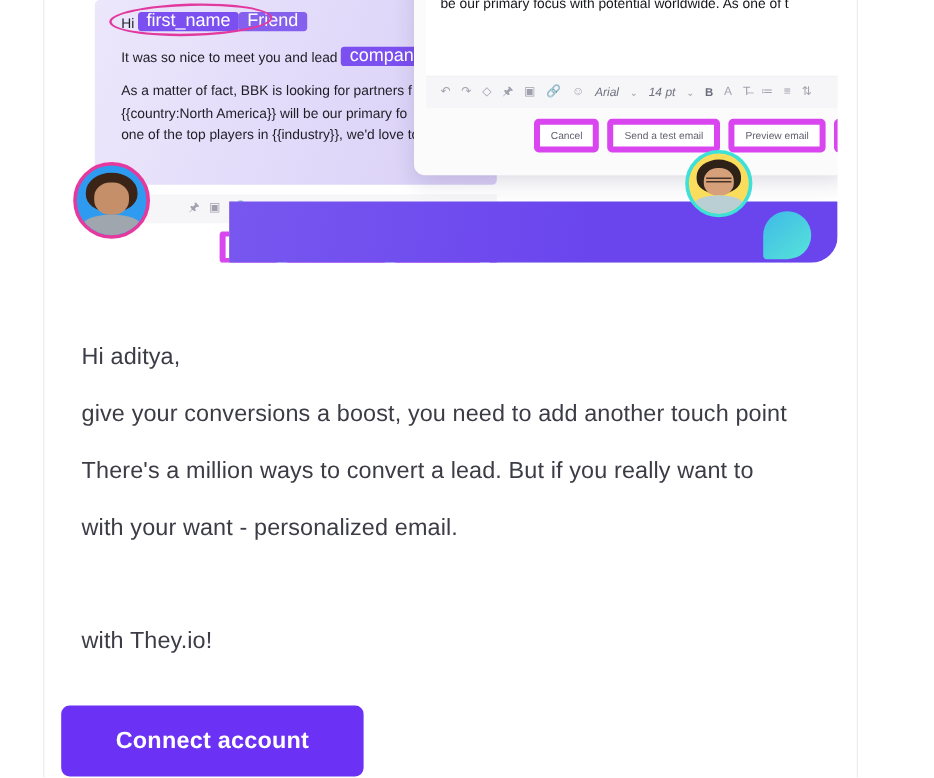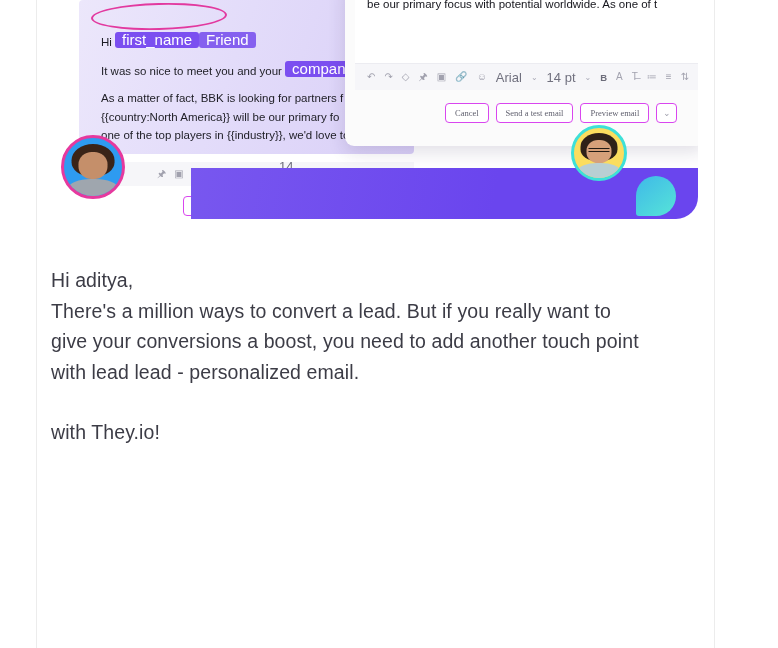--- a/index.html
+++ b/index.html
@@ -67,21 +67,21 @@
   .token {
     display: inline-block;
     background: #7b4ff0;
     color: #ffffff;
     border-radius: 3px;
     padding: 1px 7px 2px 7px;
     font-size: 15px;
     line-height: 13px;
     vertical-align: 1px;
   }
-  .token.pale { background: #8560ef; margin-top: 22px; }
+  .token.pale { background: #8560ef; }
   .token-group { display: inline-block; }
 
   
   .annotate-ellipse {
     position: absolute;
     left: 38px;
     top: 3px;
     width: 136px;
     height: 27px;
     border: 2.2px solid #e2399f;
@@ -163,39 +163,38 @@
     height: 26px;
     display: flex;
     align-items: center;
     gap: 6px;
     padding-left: 104px;
     overflow: hidden;
   }
 
   .pillbtn {
     background: #ffffff;
-    border: 1px solid #d946ef;
+    border: 5px solid #d946ef;
     border-radius: 4px;
     color: #61616f;
     font-size: 8.5px;
     padding: 5px 9px;
     white-space: nowrap;
     line-height: 1;
-    font-family: Liberation Serif, serif;
   }
   .pillbtn.sm { font-size: 7.5px; padding: 5px 8px; }
   .pillbtn.caret { padding: 5px 6px; color: #9a9aa8; }
   .pillbtn.primary {
     background: #6f4ef0;
     border-color: #6f4ef0;
     color: #ffffff;
   }
 
   .tb-icon { opacity: .8; font-size: 10px; line-height: 1; }
-  .tb-sel { font-size: 13px; color: #70707e; }
+  .tb-sel { font-size: 10px; color: #70707e; font-style: italic; }
   .tb-caret { font-size: 8px; color: #a9a9b6; }
   .tb-b { font-weight: bold; font-size: 9.5px; color: #6c6c7a; }
 
   
   .hero-banner {
     position: absolute;
     left: 138px;
     top: 168px;
     width: 507px;
     height: 51px;
@@ -296,21 +295,21 @@
   .copy {
     position: absolute;
     left: 14px;      
     top: 265px;
     width: 650px;
     font-size: 19.5px;
     line-height: 30.5px;
     color: #3c3c46;
     letter-spacing: .1px;
   }
-  .copy p { margin: 0; }
+  .copy p { margin: 17px; }
   .copy .spacer { height: 30px; }
 
   
   .cta {
     position: absolute;
     left: 14px;      
     top: 588px;
     width: 252px;
     height: 59px;
     background: #6b31f5;
@@ -341,21 +340,21 @@
       <div class="hero-backpanel">
         <div class="hero-backpanel-inner">
           <div class="bp-line">
             <span>Hi</span>
             <span class="token-group">
               <span class="token">first_name</span><span class="token pale">Friend</span>
             </span>
           </div>
           <div class="bp-gap"></div>
           <div class="bp-line">
-            <span>It was so nice to meet you and your</span>
+            <span>It was so nice to meet you and lead</span>
             <span class="token">company_</span>
           </div>
           <div class="bp-gap"></div>
           <div class="bp-line">As a matter of fact, BBK is looking for partners f</div>
           <div class="bp-line">{{country:North America}} will be our primary fo</div>
           <div class="bp-line">one of the top players in {{industry}}, we'd love to</div>
         </div>
       </div>
 
       <div class="annotate-ellipse"></div>
@@ -431,22 +430,23 @@
       <div class="avatar avatar-right">
         <div class="face-hair"></div>
         <div class="face-skin"></div>
         <div class="face-glasses"></div>
         <div class="face-body"></div>
       </div>
     </div>
 
     <div class="copy">
       <p>Hi aditya,</p>
+      <p>give your conversions a boost, you need to add another touch point</p>
       <p>There's a million ways to convert a lead. But if you really want to</p>
-      <p>give your conversions a boost, you need to add another touch point</p>
-      <p>with lead lead - personalized email.</p>
+      <p>with your want - personalized email.</p>
       <div class="spacer"></div>
       <p>with They.io!</p>
     </div>
 
+    <button class="cta">Connect account</button>
 
   </div>
 </div>
 
 </body></html>

